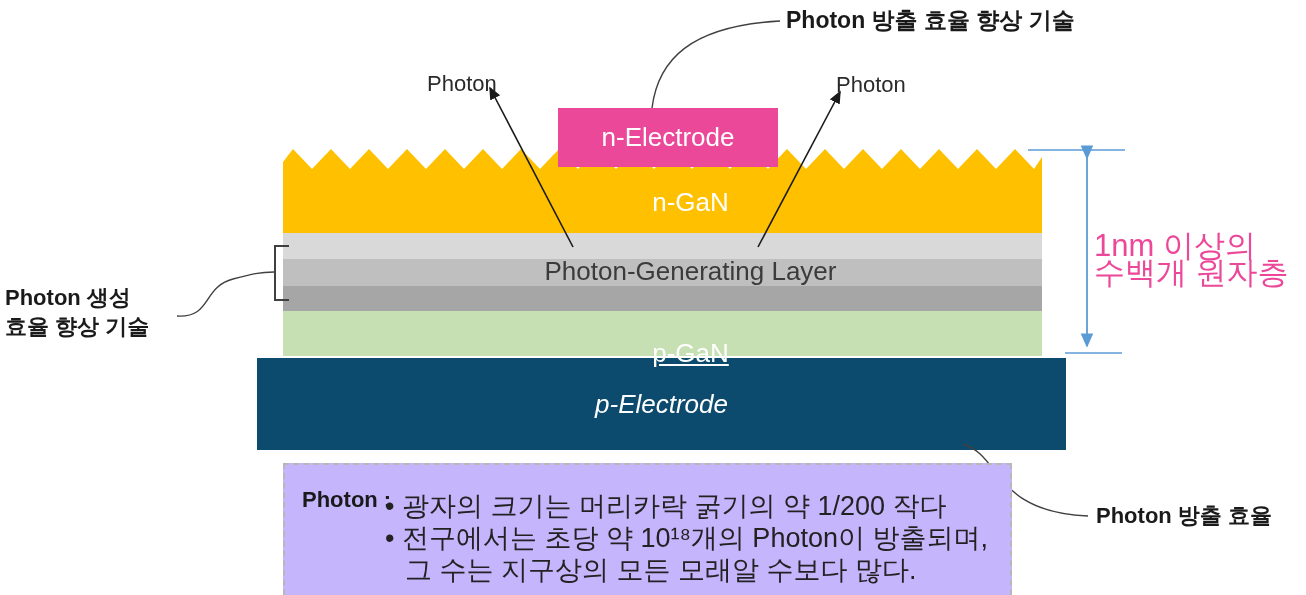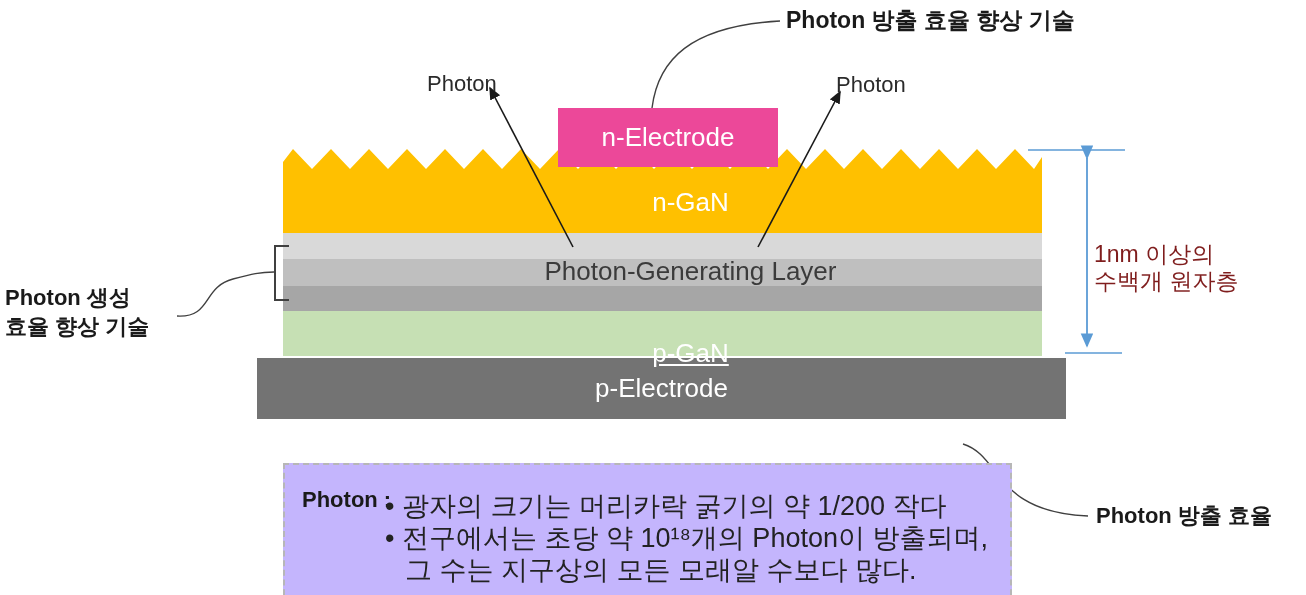--- a/index.html
+++ b/index.html
@@ -6,33 +6,33 @@
   .stage{
     position:relative;width:1306px;height:595px;background:#ffffff;overflow:hidden;
     font-family:"Liberation Sans","DejaVu Sans",sans-serif;color:#1a1a1a;
   }
   
   .layer{position:absolute;left:283px;width:759px;}
   .layer-lightgray{top:233px;height:26px;background:#D9D9D9;z-index:1;}
   .layer-midgray{top:259px;height:27px;background:#BFBFBF;z-index:1;}
   .layer-darkgray{top:286px;height:25px;background:#A6A6A6;z-index:1;}
   .layer-green{top:311px;height:45px;background:#C6E0B4;z-index:1;}
-  .p-electrode{position:absolute;left:257px;top:358px;width:809px;height:61px;background:#737373;z-index:1;
-    display:flex;align-items:center;justify-content:center;}
+  .p-electrode{position:absolute;left:257px;top:358px;width:809px;height:92px;background:#0c4a6e;z-index:1;
+    display:flex;align-items:center;justify-content:center;font-style:italic;}
   .n-electrode{position:absolute;left:558px;top:108px;width:220px;height:59px;background:#ec4899;z-index:3;
     display:flex;align-items:center;justify-content:center;}
   svg.overlay{position:absolute;left:0;top:0;z-index:2;pointer-events:none;}
   
   .ltxt{position:absolute;z-index:4;white-space:nowrap;}
   .layer-caption{left:283px;width:759px;text-align:center;font-size:26px;padding-left:28px;}
   .white{color:#ffffff;}
   .callout{font-weight:bold;font-size:22px;line-height:29px;color:#1a1a1a;}
   .top-callout{left:786px;top:5px;font-weight:bold;font-size:23px;}
   .photon-lbl{font-size:22px;color:#2a2a2a;margin-top:15px;}
-  .dim-lbl{left:1094px;top:241px;font-size:23px;line-height:27px;color:#7f1d1d;}
+  .dim-lbl{left:1094px;top:232px;font-size:31px;line-height:27px;color:#ec4899;}
   
   .info-box{position:absolute;left:283px;top:463px;width:729px;height:142px;z-index:4;
     background:#c4b5fd;border:2px dashed #B7B7B7;box-sizing:border-box;}
   .info-title{position:absolute;left:17px;top:22px;font-weight:bold;font-size:22px;white-space:nowrap;}
   .info-line{position:absolute;font-size:27px;white-space:nowrap;color:#222;}
   .info-line.l1{left:100px;top:23px;}
   .info-line.l2{left:100px;top:55px;}
   .info-line.l3{left:120px;top:87px;}
 </style>
 </head>

